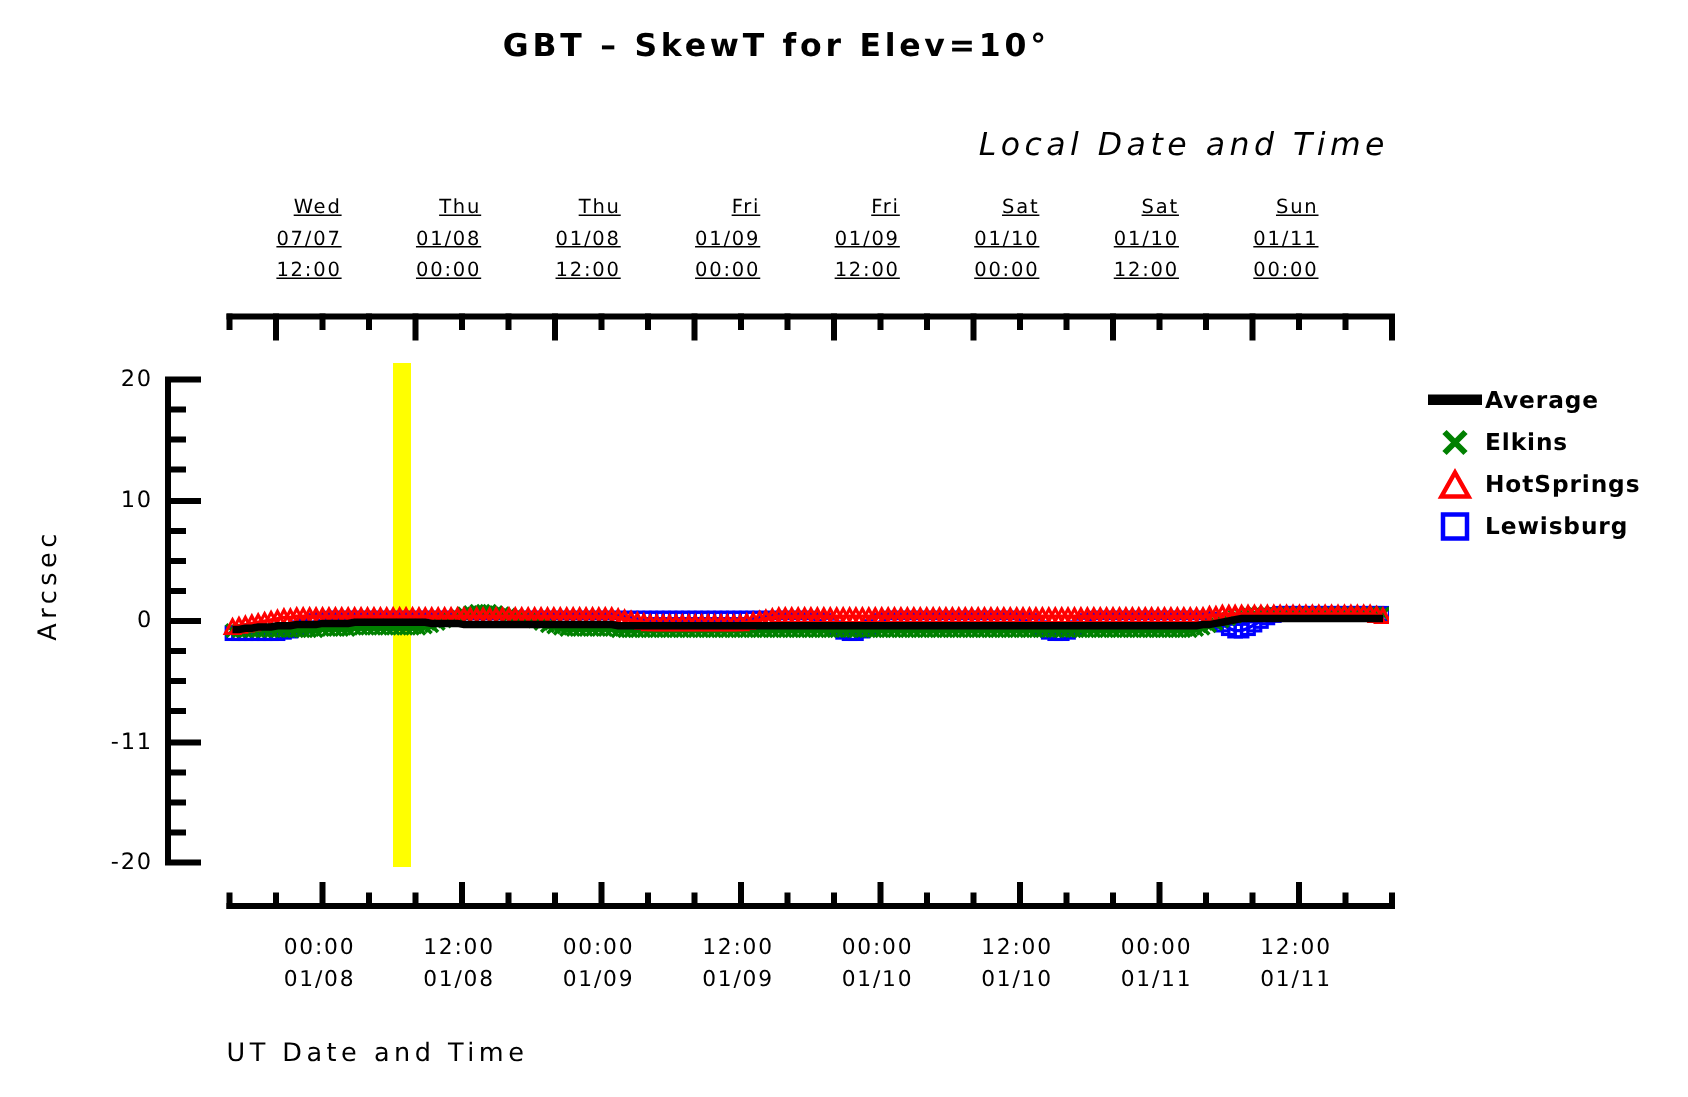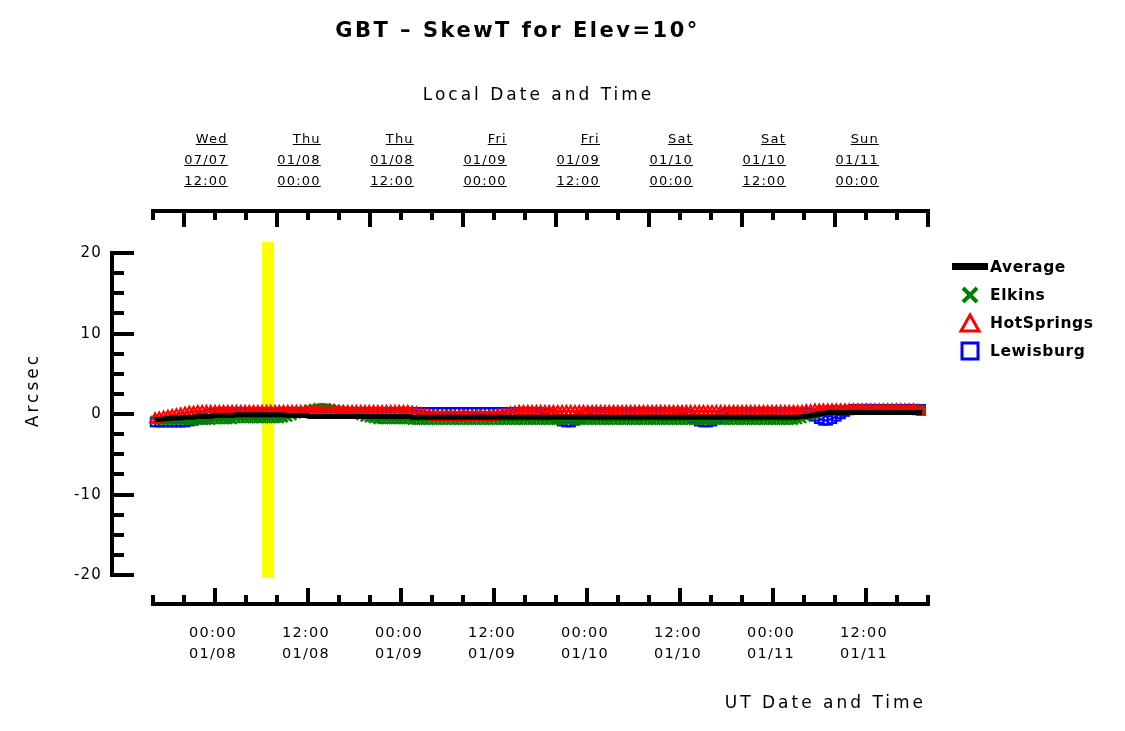--- a/index.html
+++ b/index.html
@@ -23,23 +23,24 @@
     text-align: center;
     font-size: 21px;
     font-weight: bold;
     letter-spacing: 2.5px;
     font-family: "DejaVu Sans", sans-serif;
   }
 
   
   #top-axis-title {
     left: 151px; top: 84px; width: 775px;
-    text-align: center;
-    font-size: 17px;
+    text-align: right;
+    font-size: 21px;
     letter-spacing: 3px;
+    font-style: italic;
   }
 
   
   .top-tick-label {
     font-size: 13px;
     text-align: right;
     line-height: 21px;
     letter-spacing: 1.2px;
     white-space: pre;
     text-decoration: underline;
@@ -92,21 +93,21 @@
     text-align: center;
     font-size: 17px;
     letter-spacing: 3px;
     transform: rotate(-90deg);
     transform-origin: center center;
   }
 
   
   #bottom-axis-title {
     left: 151px; top: 692px; width: 775px;
-    text-align: right;
+    text-align: left;
     font-size: 17px;
     letter-spacing: 3px;
   }
 
   
   #plot-area {
     left: 114px; top: 253px;
     width: 812px; height: 322px;
   }
   #highlight-band {
@@ -209,21 +210,21 @@
     <div class="ytick major" style="top: 492.5px;"></div>
     <div class="ytick minor" style="top: 512.625px;"></div>
     <div class="ytick minor" style="top: 532.75px;"></div>
     <div class="ytick minor" style="top: 552.875px;"></div>
     <div class="ytick major" style="top: 573px;"></div>
   </div>
 <div id="y-axis-labels">
     <div class="ylabel" style="top: 243px;">20</div>
     <div class="ylabel" style="top: 323.5px;">10</div>
     <div class="ylabel" style="top: 404px;">0</div>
-    <div class="ylabel" style="top: 484.5px;">-10</div>
+    <div class="ylabel" style="top: 484.5px;">-11</div>
     <div class="ylabel" style="top: 565px;">-20</div>
   </div>
 <div id="y-axis-title">Arcsec</div>
 
 <div class="abs" id="highlight-band"></div>
 
 <div class="abs" id="plot-area">
   <svg id="data-svg" width="812" height="322">
       <g>
         <polyline points="41.0,169.1 45.3,169.1 49.6,169.1 53.9,169.1 58.1,169.1 62.4,169.1 66.7,169.1 71.0,169.1 75.3,168.2 79.6,167.4 83.8,165.8 88.1,164.2 92.4,162.6 96.7,161.0 101.0,160.2 105.3,159.4 109.6,159.4 113.8,159.4 118.1,159.4 122.4,159.4 126.7,159.4 131.0,159.4 135.3,159.4 139.6,159.4 143.8,159.4 148.1,159.4 152.4,159.4 156.7,159.4 161.0,159.4 165.3,159.4 169.5,159.4 173.8,159.4 178.1,159.4 182.4,159.4 186.7,159.4 191.0,159.4 195.3,159.4 199.5,159.4 203.8,159.4 208.1,159.4 212.4,159.4 216.7,159.4 221.0,159.4 225.3,159.4 229.5,159.4 233.8,159.4 238.1,159.4 242.4,159.4 246.7,159.4 251.0,159.4 255.2,159.4 259.5,159.4 263.8,159.4 268.1,159.4 272.4,159.4 276.7,159.4 281.0,159.4 285.2,159.4 289.5,159.4 293.8,159.4 298.1,159.4 302.4,159.4 306.7,159.4 310.9,159.4 315.2,159.4 319.5,159.4 323.8,159.4 328.1,159.4 332.4,159.4 336.7,159.4 340.9,159.4 345.2,159.4 349.5,159.4 353.8,159.4 358.1,159.4 362.4,159.4 366.7,159.4 370.9,159.4 375.2,159.4 379.5,159.4 383.8,159.4 388.1,159.4 392.4,159.4 396.6,159.4 400.9,159.4 405.2,159.4 409.5,159.4 413.8,159.4 418.1,159.4 422.4,159.4 426.6,159.4 430.9,160.2 435.2,161.0 439.5,163.4 443.8,165.8 448.1,168.2 452.4,169.1 456.6,169.1 460.9,167.4 465.2,165.0 469.5,162.6 473.8,161.0 478.1,159.4 482.3,159.4 486.6,159.4 490.9,159.4 495.2,159.4 499.5,159.4 503.8,159.4 508.1,159.4 512.3,159.4 516.6,159.4 520.9,159.4 525.2,159.4 529.5,159.4 533.8,159.4 538.1,159.4 542.3,159.4 546.6,159.4 550.9,159.4 555.2,159.4 559.5,159.4 563.8,159.4 568.0,160.2 572.3,161.0 576.6,163.4 580.9,165.8 585.2,168.2 589.5,169.1 593.8,169.1 598.0,168.2 602.3,165.8 606.6,163.4 610.9,161.0 615.2,159.4 619.5,159.4 623.7,159.4 628.0,159.4 632.3,159.4 636.6,159.4 640.9,159.4 645.2,159.4 649.5,159.4 653.7,159.4 658.0,159.4 662.3,159.4 666.6,159.4 670.9,159.4 675.2,159.4 679.5,159.4 683.7,159.4 688.0,159.4 692.3,160.2 696.6,161.0 700.9,163.4 705.2,165.8 709.4,167.4 713.7,167.4 718.0,165.8 722.3,163.4 726.6,161.0 730.9,158.6 735.2,157.0 739.4,156.2 743.7,156.2 748.0,156.2 752.3,156.2 756.6,156.2 760.9,156.2 765.2,156.2 769.4,156.2 773.7,156.2 778.0,156.2 782.3,156.2 786.6,156.2 790.9,156.2 795.1,156.2 799.4,156.2 803.7,156.2 808.0,156.2" fill="none" stroke="#0000ff" stroke-width="2.2"></polyline>

